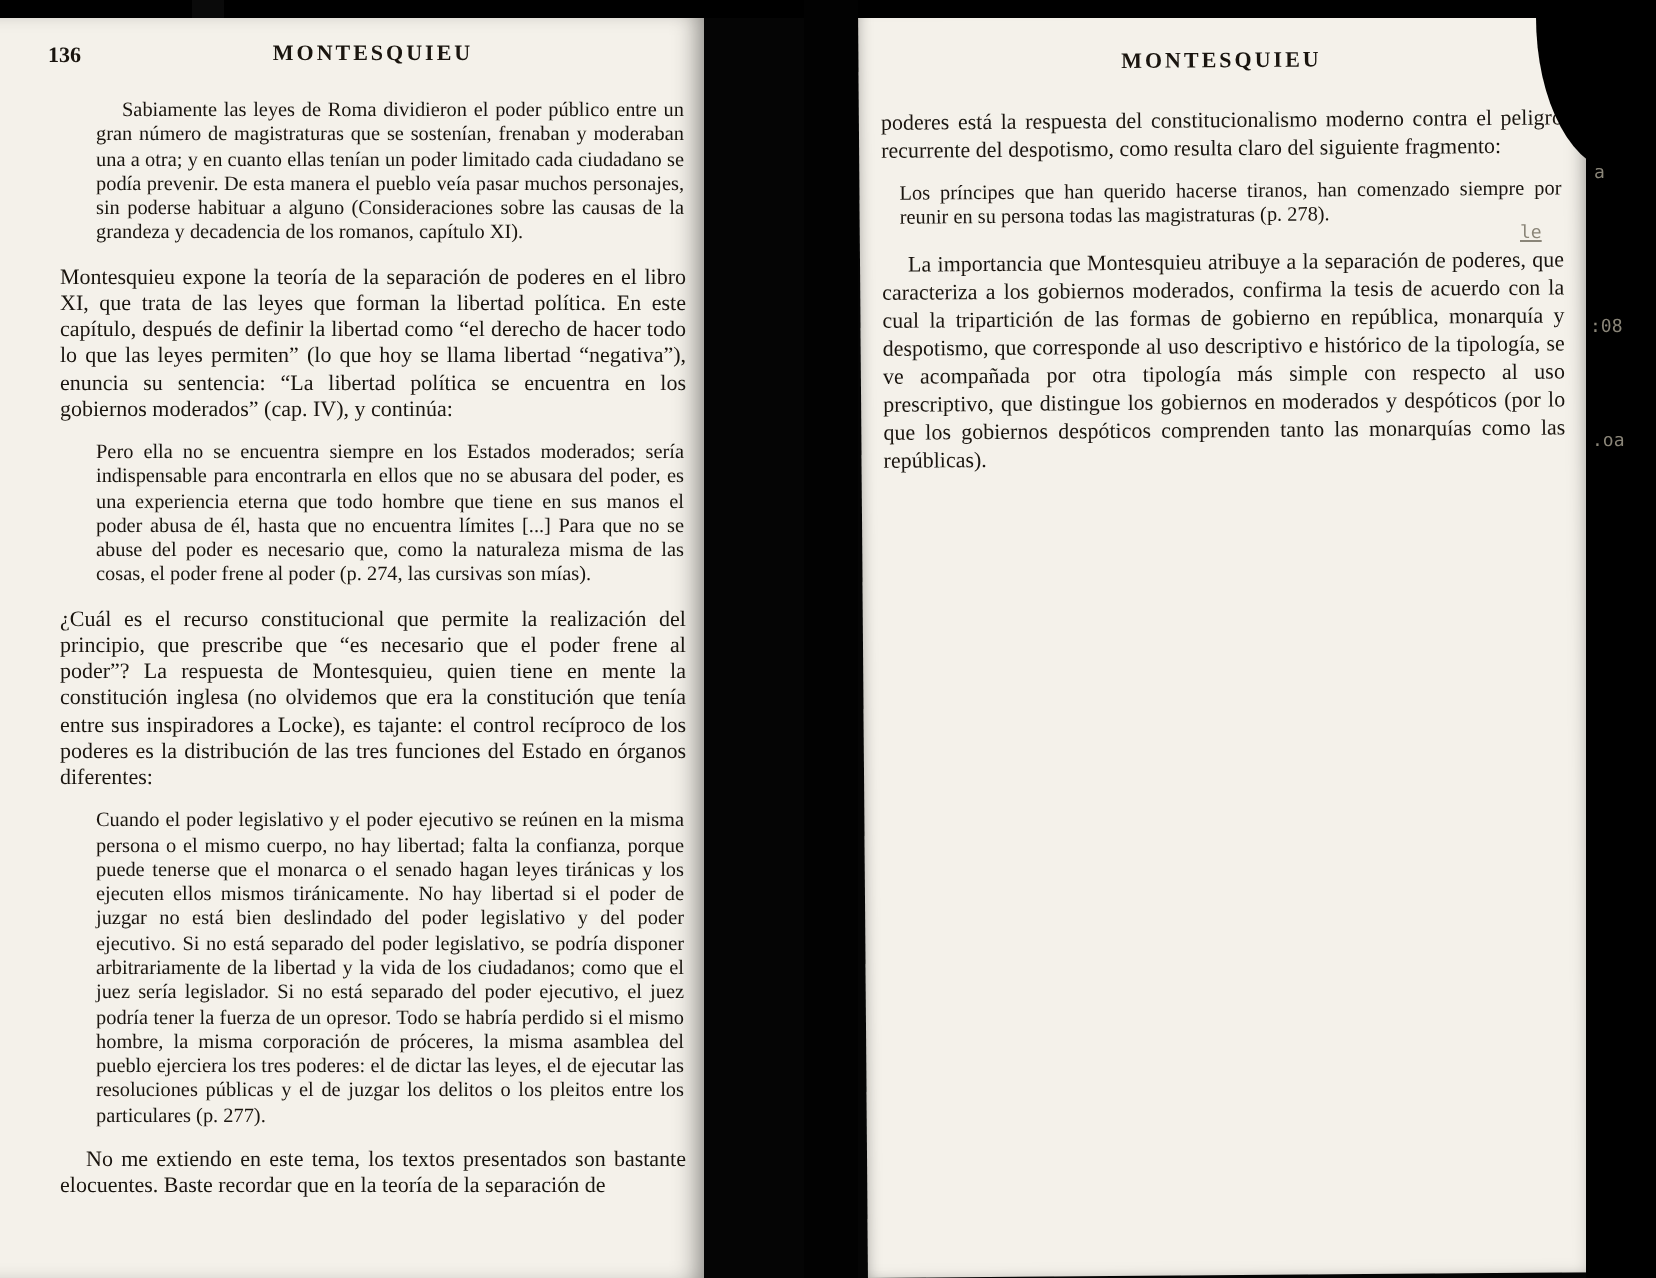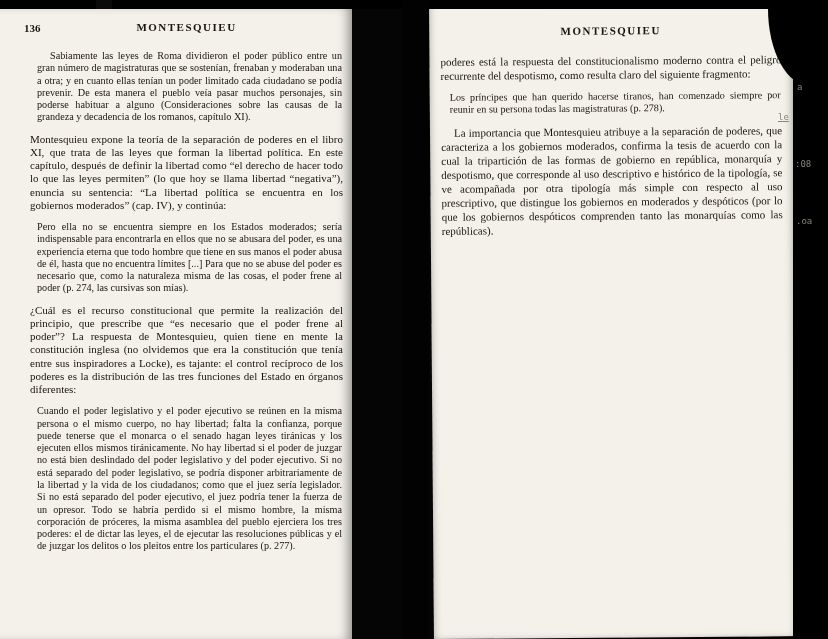--- a/index.html
+++ b/index.html
@@ -27,39 +27,39 @@
   .pagenum {
     position:absolute; left:-6px; top:1px;
     font-weight:bold; font-size:11px;
   }
   .running-head {
     display:block; text-align:center; font-weight:bold;
     font-size:11px; letter-spacing:1.5px;
   }
   p { margin:0 0 9px 0; text-align:justify; }
   .body  { font-size:11px;  line-height:13.2px; }
-  .quote { font-size:10.2px; line-height:12.3px; margin-left:7px; margin-right:1px; }
+  .quote { font-size:10.2px; line-height:12.3px; margin-left:18px; margin-right:1px; }
   .indent { text-indent:13px; }
   .rp .body  { line-height:14px; }
   .rp .quote { margin-left:9px; }
 
   
   .corner-blob {
     position:absolute; left:768px; top:0; width:60px; height:86px;
     background:#000; border-radius:0 0 0 70% / 0 0 0 90%;
   }
   .top-bar { position:absolute; left:0; top:0; width:828px; height:9px; background:#000; }
   .gutter { position:absolute; left:402px; top:0; width:27px; height:639px; background:#020202; }
   .right-strip { position:absolute; left:793px; top:0; width:35px; height:639px; background:#000; }
   .edge-mark {
     position:absolute; color:#8a8578; font-size:9px;
     font-family:"DejaVu Sans Mono",monospace;
   }
   .em0 { left:797px; top:82px; }
-  .em1 { left:778px; top:112px;text-decoration:underline; }
+  .em1 { left:760px; top:112px;text-decoration:underline; }
   .em2 { left:795px; top:159px; }
   .em3 { left:796px; top:174px;margin-top:42px; }
   .speck { position:absolute; background:#0a0a0a; }
   .sp1 { left:96px; top:0; width:16px; height:9px; }
 </style>
 </head>
 <body>
 
 <div class="stage">
 
@@ -67,20 +67,21 @@
     <div class="page-head">
       <span class="pagenum">136</span>
       <span class="running-head">MONTESQUIEU</span>
     </div>
     <div class="text-col">
       <p class="quote indent">Sabiamente las leyes de Roma dividieron el poder público entre un gran número de magistraturas que se sostenían, frenaban y moderaban una a otra; y en cuanto ellas tenían un poder limitado cada ciudadano se podía prevenir. De esta manera el pueblo veía pasar muchos personajes, sin poderse habituar a alguno (Consideraciones sobre las causas de la grandeza y decadencia de los romanos, capítulo XI).</p>
       <p class="body">Montesquieu expone la teoría de la separación de poderes en el libro XI, que trata de las leyes que forman la libertad política. En este capítulo, después de definir la libertad como “el derecho de hacer todo lo que las leyes permiten” (lo que hoy se llama libertad “negativa”), enuncia su sentencia: “La libertad política se encuentra en los gobiernos moderados” (cap. IV), y continúa:</p>
       <p class="quote">Pero ella no se encuentra siempre en los Estados moderados; sería indispensable para encontrarla en ellos que no se abusara del poder, es una experiencia eterna que todo hombre que tiene en sus manos el poder abusa de él, hasta que no encuentra límites [...] Para que no se abuse del poder es necesario que, como la naturaleza misma de las cosas, el poder frene al poder (p. 274, las cursivas son mías).</p>
       <p class="body">¿Cuál es el recurso constitucional que permite la realización del principio, que prescribe que “es necesario que el poder frene al poder”? La respuesta de Montesquieu, quien tiene en mente la constitución inglesa (no olvidemos que era la constitución que tenía entre sus inspiradores a Locke), es tajante: el control recíproco de los poderes es la distribución de las tres funciones del Estado en órganos diferentes:</p>
       <p class="quote">Cuando el poder legislativo y el poder ejecutivo se reúnen en la misma persona o el mismo cuerpo, no hay libertad; falta la confianza, porque puede tenerse que el monarca o el senado hagan leyes tiránicas y los ejecuten ellos mismos tiránicamente. No hay libertad si el poder de juzgar no está bien deslindado del poder legislativo y del poder ejecutivo. Si no está separado del poder legislativo, se podría disponer arbitrariamente de la libertad y la vida de los ciudadanos; como que el juez sería legislador. Si no está separado del poder ejecutivo, el juez podría tener la fuerza de un opresor. Todo se habría perdido si el mismo hombre, la misma corporación de próceres, la misma asamblea del pueblo ejerciera los tres poderes: el de dictar las leyes, el de ejecutar las resoluciones públicas y el de juzgar los delitos o los pleitos entre los particulares (p. 277).</p>
+      <p class="body indent">No me extiendo en este tema, los textos presentados son bastante elocuentes. Baste recordar que en la teoría de la separación de</p>
     </div>
   </div>
 
   <div class="page right rp">
     <div class="page-head">
       <span class="running-head">MONTESQUIEU</span>
     </div>
     <div class="text-col">
       <p class="body">poderes está la respuesta del constitucionalismo moderno contra el peligro recurrente del despotismo, como resulta claro del siguiente fragmento:</p>
       <p class="quote">Los príncipes que han querido hacerse tiranos, han comenzado siempre por reunir en su persona todas las magistraturas (p. 278).</p>

